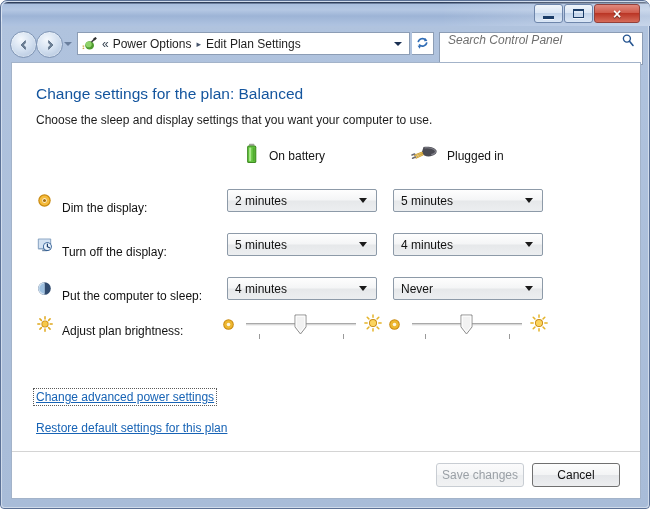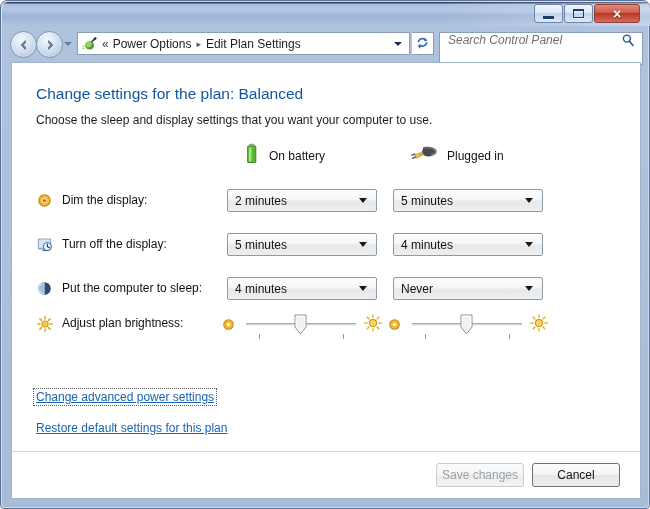--- a/index.html
+++ b/index.html
@@ -249,21 +249,21 @@
   #row-3 { top: 249px; height: 40px; }
 
   .row-icon {
     position: absolute;
     left: 0; top: 3px;
     width: 17px; height: 17px;
     display: flex; align-items: center; justify-content: center;
   }
   .row-label {
     position: absolute;
-    left: 26px; top: 4px;
+    left: 26px; top: 12px;
     font-size: 12px;
     color: #111111;
     white-space: nowrap;
   }
 
   
   .combo {
     position: absolute;
     top: 0;
     width: 150px; height: 23px;

